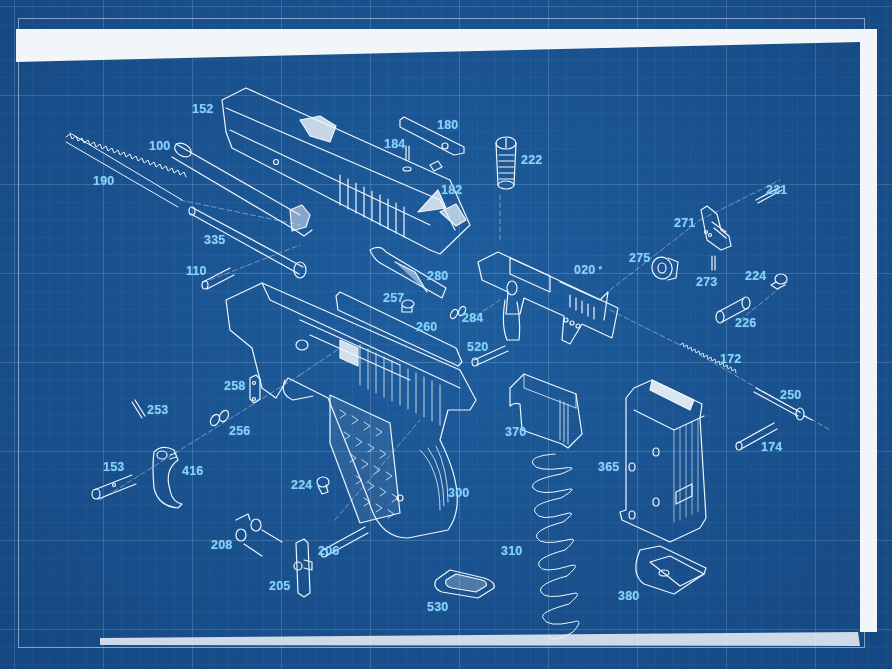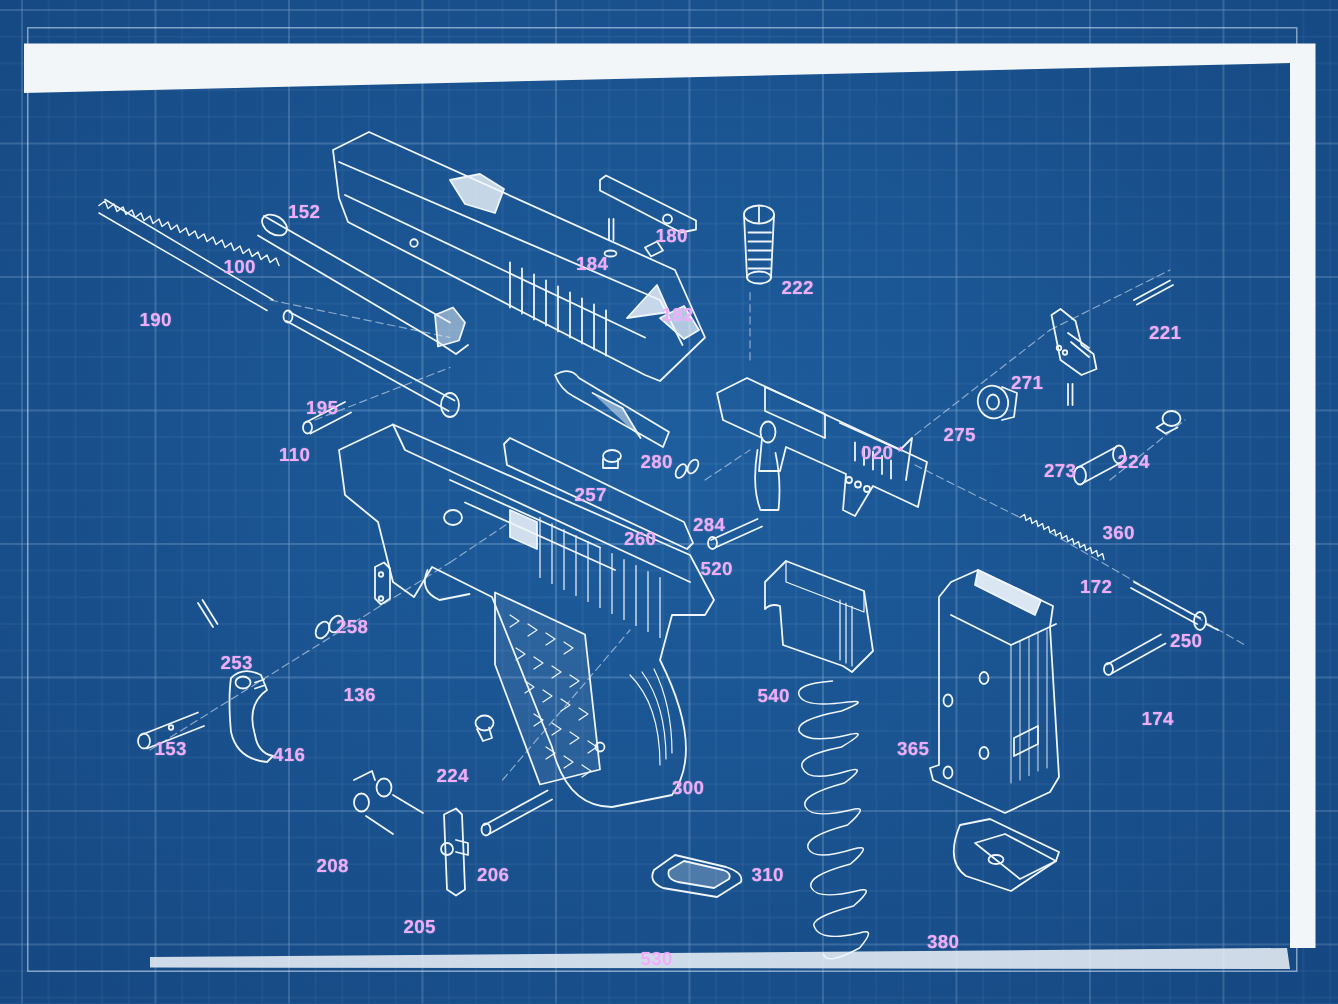--- a/index.html
+++ b/index.html
@@ -25,24 +25,23 @@
     background: radial-gradient(ellipse at 50% 45%, rgba(40,110,180,0.25), rgba(10,40,90,0.35));
     pointer-events: none;
   }
   .outer-frame {
     position: absolute; left: 18px; top: 18px; width: 847px; height: 630px;
     border: 1px solid rgba(220,235,250,0.55);
     box-sizing: border-box;
   }
   svg.art { position: absolute; left: 0; top: 0; }
   .lbl {
-    position: absolute; color: #f0abfc; font-weight: bold; font-size: 12.5px;
+    position: absolute; color: #7dd3fc; font-weight: bold; font-size: 12.5px;
     letter-spacing: 0.2px; white-space: nowrap; line-height: 1;
     text-shadow: 0 0 1px rgba(255,255,255,0.4);
-    margin-top: 32px;
   }
 </style>
 </head>
 <body>
 
 <div class="canvas">
   <div class="grid"></div>
   <div class="vignette"></div>
   <div class="outer-frame"></div>
 
@@ -308,49 +307,49 @@
 
     <g>
       <path d="M336,296 l4,-4 l116,56 l6,14 l-4,4 l-120,-56 z"></path>
     </g>
   </svg>
 
   <div>
     <span class="lbl" style="left:192px;top:103px">152</span>
     <span class="lbl" style="left:149px;top:140px">100</span>
     <span class="lbl" style="left:93px;top:175px">190</span>
-    <span class="lbl" style="left:204px;top:234px">195</span>
+    <span class="lbl" style="left:204px;top:234px">335</span>
     <span class="lbl" style="left:186px;top:265px">110</span>
     <span class="lbl" style="left:437px;top:119px">180</span>
     <span class="lbl" style="left:384px;top:138px">184</span>
-    <span class="lbl" style="left:441px;top:172px">182</span>
+    <span class="lbl" style="left:441px;top:184px">182</span>
     <span class="lbl" style="left:521px;top:154px">222</span>
     <span class="lbl" style="left:427px;top:270px">280</span>
     <span class="lbl" style="left:383px;top:292px">257</span>
     <span class="lbl" style="left:462px;top:312px">284</span>
     <span class="lbl" style="left:416px;top:321px">260</span>
     <span class="lbl" style="left:467px;top:341px">520</span>
     <span class="lbl" style="left:574px;top:264px"><span>020</span><span style="font-size:9px;margin-left:3px;vertical-align:2px">*</span></span>
     <span class="lbl" style="left:629px;top:252px">275</span>
     <span class="lbl" style="left:674px;top:217px">271</span>
     <span class="lbl" style="left:696px;top:276px">273</span>
     <span class="lbl" style="left:766px;top:184px">221</span>
     <span class="lbl" style="left:745px;top:270px">224</span>
-    <span class="lbl" style="left:735px;top:317px">360</span>
+    <span class="lbl" style="left:735px;top:317px">226</span>
     <span class="lbl" style="left:720px;top:353px">172</span>
     <span class="lbl" style="left:780px;top:389px">250</span>
     <span class="lbl" style="left:761px;top:441px">174</span>
     <span class="lbl" style="left:224px;top:380px">258</span>
     <span class="lbl" style="left:147px;top:404px">253</span>
-    <span class="lbl" style="left:229px;top:425px">136</span>
+    <span class="lbl" style="left:229px;top:425px">256</span>
     <span class="lbl" style="left:103px;top:461px">153</span>
     <span class="lbl" style="left:182px;top:465px">416</span>
     <span class="lbl" style="left:291px;top:479px">224</span>
     <span class="lbl" style="left:448px;top:487px">300</span>
-    <span class="lbl" style="left:505px;top:426px">540</span>
+    <span class="lbl" style="left:505px;top:426px">370</span>
     <span class="lbl" style="left:598px;top:461px">365</span>
     <span class="lbl" style="left:501px;top:545px">310</span>
     <span class="lbl" style="left:618px;top:590px">380</span>
     <span class="lbl" style="left:427px;top:601px">530</span>
     <span class="lbl" style="left:211px;top:539px">208</span>
     <span class="lbl" style="left:318px;top:545px">206</span>
     <span class="lbl" style="left:269px;top:580px">205</span>
   </div>
 </div>
 

